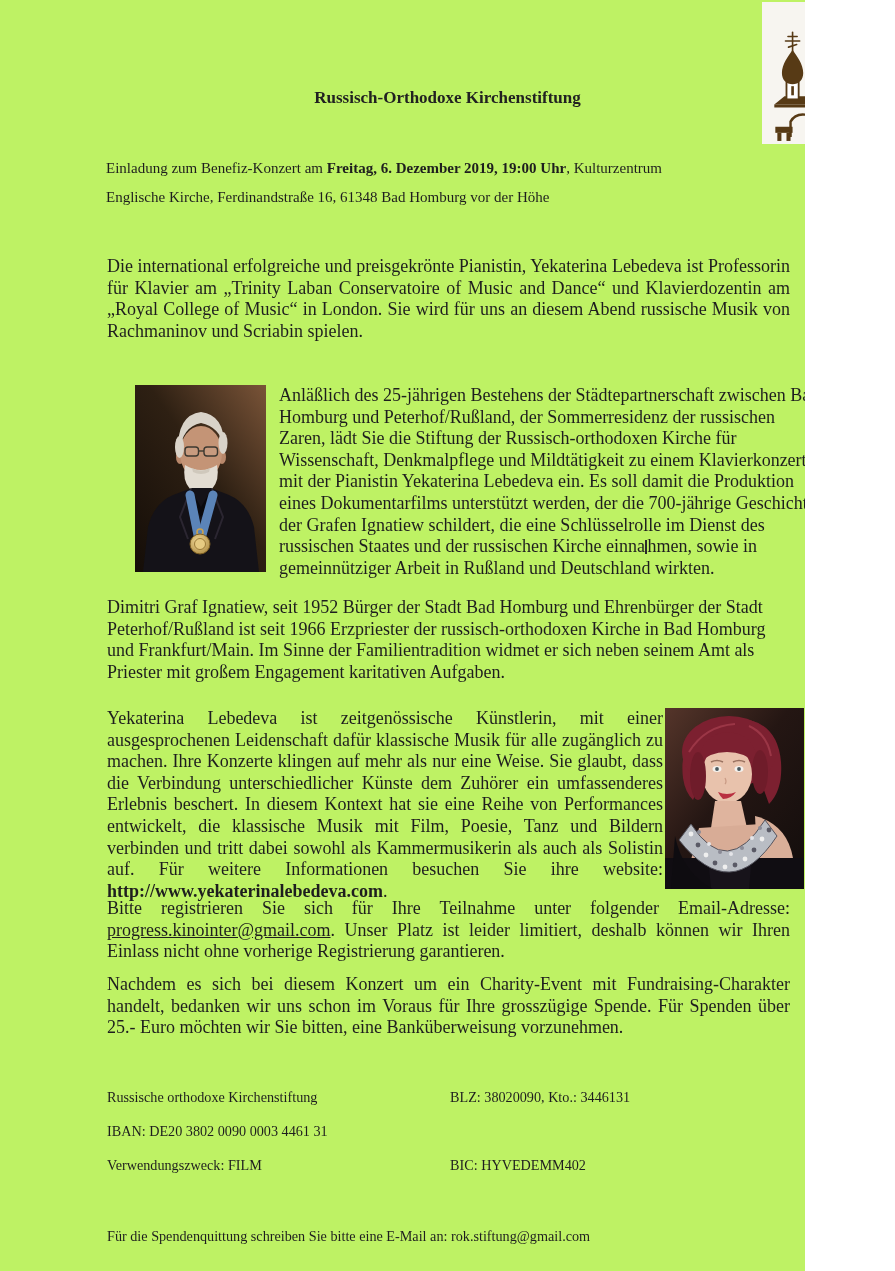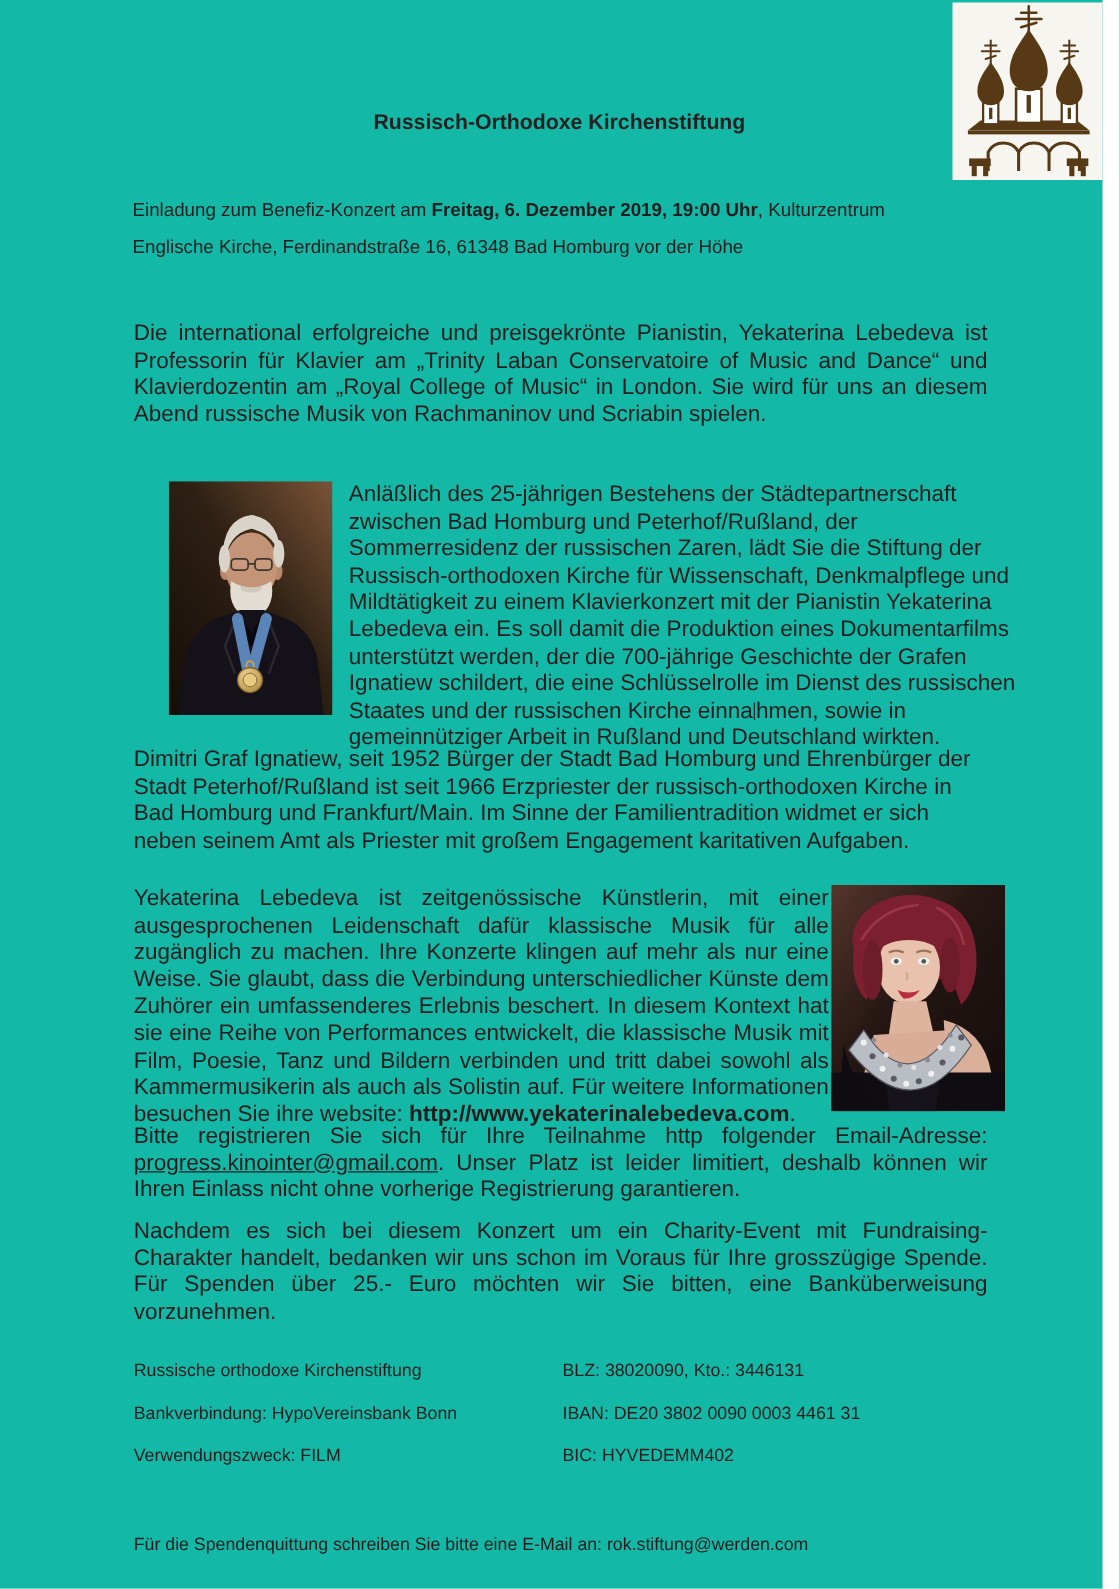--- a/index.html
+++ b/index.html
@@ -1,18 +1,18 @@
 <!DOCTYPE html>
 <html lang="de"><head>
 <meta charset="utf-8">
 <style>
   html,body{margin:0;padding:0;background:#ffffff;}
   .page{
-    position:relative;width:882px;height:1271px;background:#14b8a6;
-    font-family:Liberation Sans, sans-serif;color:#1e1e1e;overflow:hidden;
+    position:relative;width:805px;height:1271px;background:#bef264;
+    font-family:Liberation Serif, serif;color:#1e1e1e;overflow:hidden;
   }
   p{margin:0;}
   .abs{position:absolute;}
   .body-text{font-size:18px;line-height:21.6px;}
   .just{text-align:justify;}
   .doc-title{
     top:84px;left:0;width:895px;text-align:center;
     font-size:17px;font-weight:700;line-height:28px;color:#212121;
   }
   .invitation{
@@ -225,34 +225,33 @@
           <circle cx="55" cy="144" r="2" fill="#8b8b96"></circle>
             <circle cx="66" cy="146" r="2" fill="#e4e4e8"></circle>
           <circle cx="77" cy="140" r="2" fill="#8b8b96"></circle>
             <circle cx="87" cy="130" r="2" fill="#e4e4e8"></circle>
           <circle cx="95" cy="120" r="2" fill="#8b8b96"></circle>
         </g>
       </svg>
     </div>
   </div>
 
-  <p class="abs body-text just p-register"><span>Bitte registrieren Sie sich für Ihre Teilnahme http folgender Email-Adresse: </span><span class="underlined nowrap">progress.kinointer@gmail.com</span><span>. Unser Platz ist leider limitiert, deshalb können wir Ihren Einlass nicht ohne vorherige Registrierung garantieren.</span></p>
+  <p class="abs body-text just p-register"><span>Bitte registrieren Sie sich für Ihre Teilnahme unter folgender Email-Adresse: </span><span class="underlined nowrap">progress.kinointer@gmail.com</span><span>. Unser Platz ist leider limitiert, deshalb können wir Ihren Einlass nicht ohne vorherige Registrierung garantieren.</span></p>
 
   <p class="abs body-text just p-charity">Nachdem es sich bei diesem Konzert um ein Charity-Event mit Fundraising-Charakter handelt, bedanken wir uns schon im Voraus für Ihre grosszügige Spende. Für Spenden über 25.- Euro möchten wir Sie bitten, eine Banküberweisung vorzunehmen.</p>
 
   <div class="abs bank">
     <div class="bank-row">
       <span class="bank-left">Russische orthodoxe Kirchenstiftung</span>
       <span class="bank-right">BLZ: 38020090, Kto.: 3446131</span>
     </div>
     <div class="bank-row">
-      <span class="bank-left">Bankverbindung: HypoVereinsbank Bonn</span>
       <span class="bank-right">IBAN: DE20 3802 0090 0003 4461 31</span>
     </div>
     <div class="bank-row">
       <span class="bank-left">Verwendungszweck: FILM</span>
       <span class="bank-right">BIC: HYVEDEMM402</span>
     </div>
   </div>
 
-  <p class="abs footer-line">Für die Spendenquittung schreiben Sie bitte eine E-Mail an: rok.stiftung@werden.com</p>
+  <p class="abs footer-line">Für die Spendenquittung schreiben Sie bitte eine E-Mail an: rok.stiftung@gmail.com</p>
 
 </div>
 
 </body></html>

